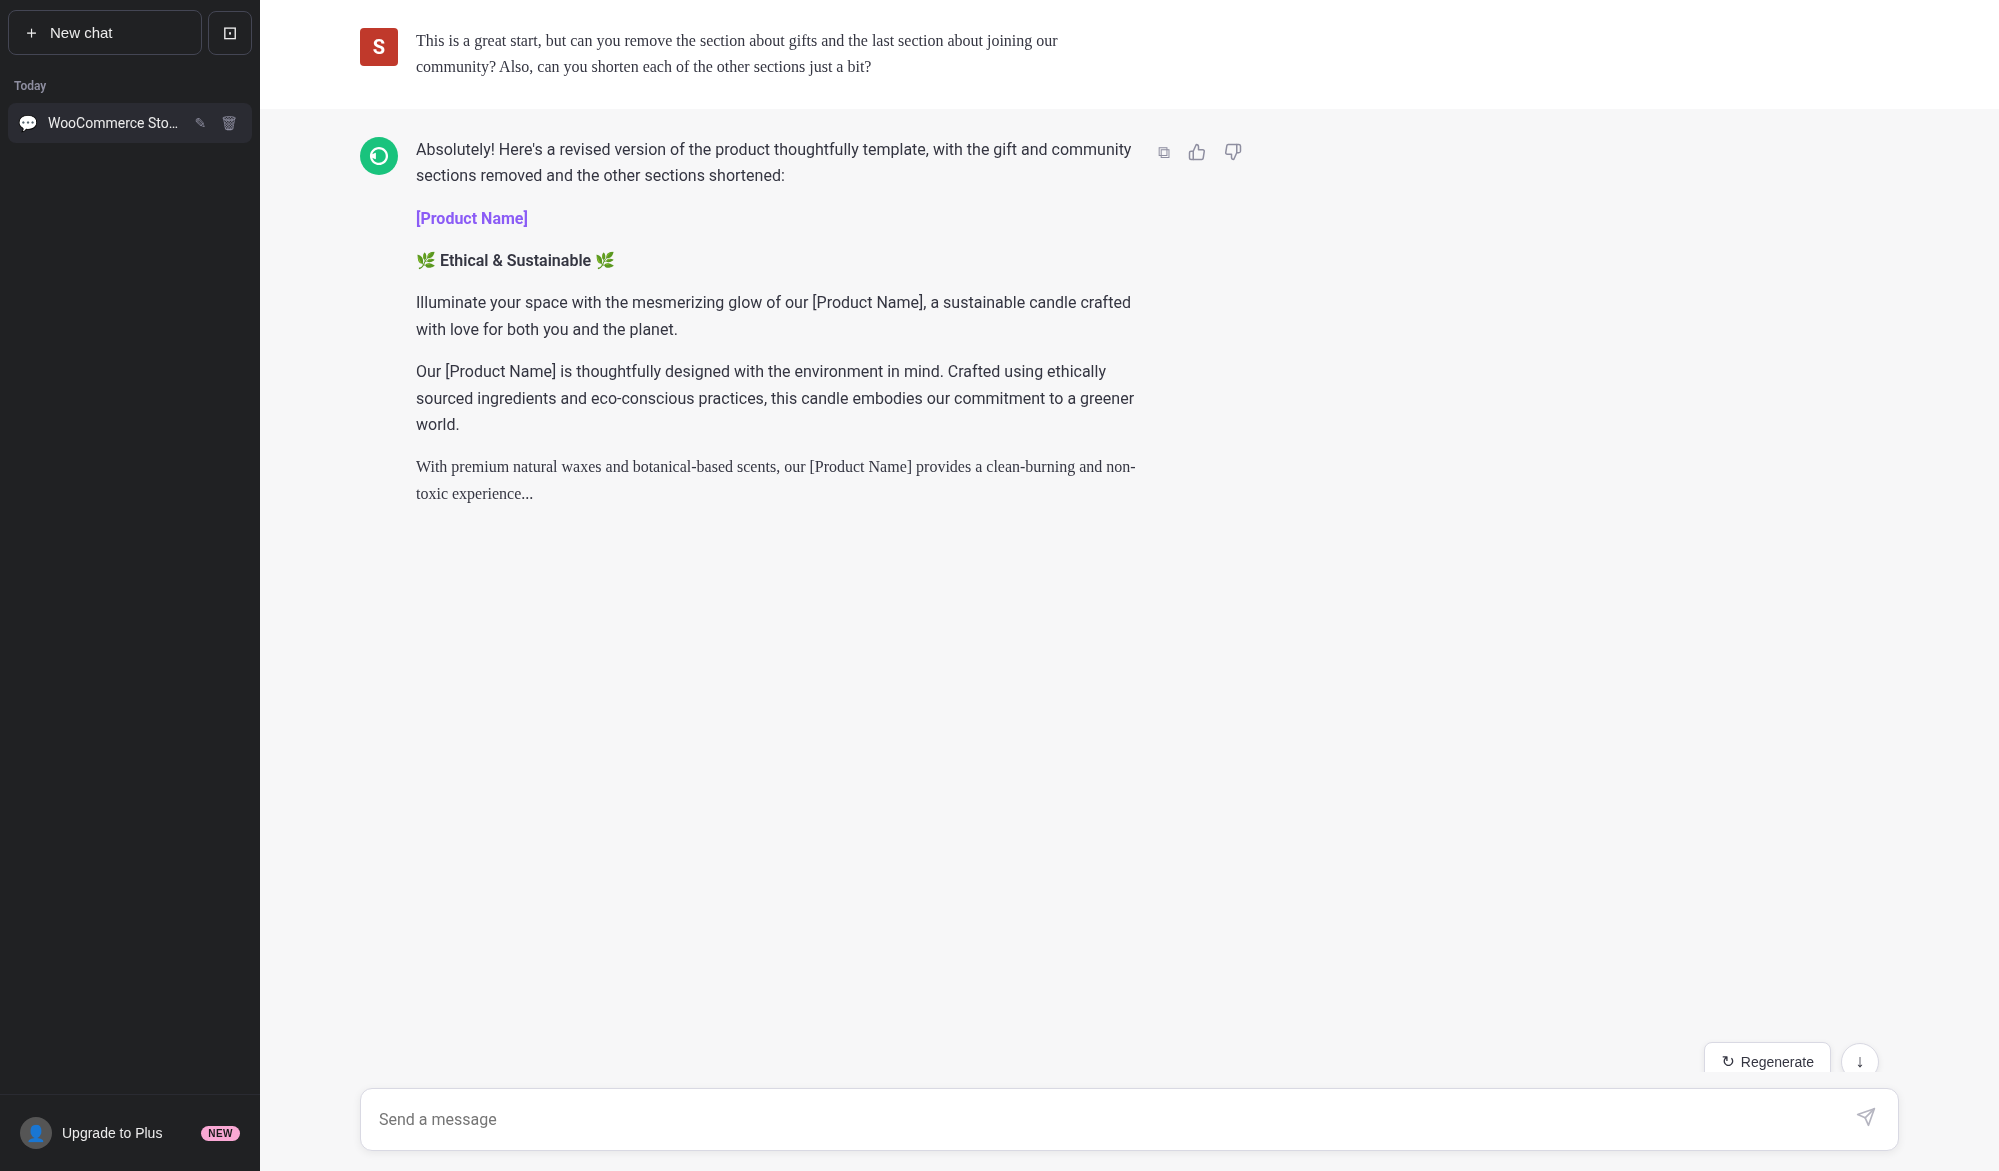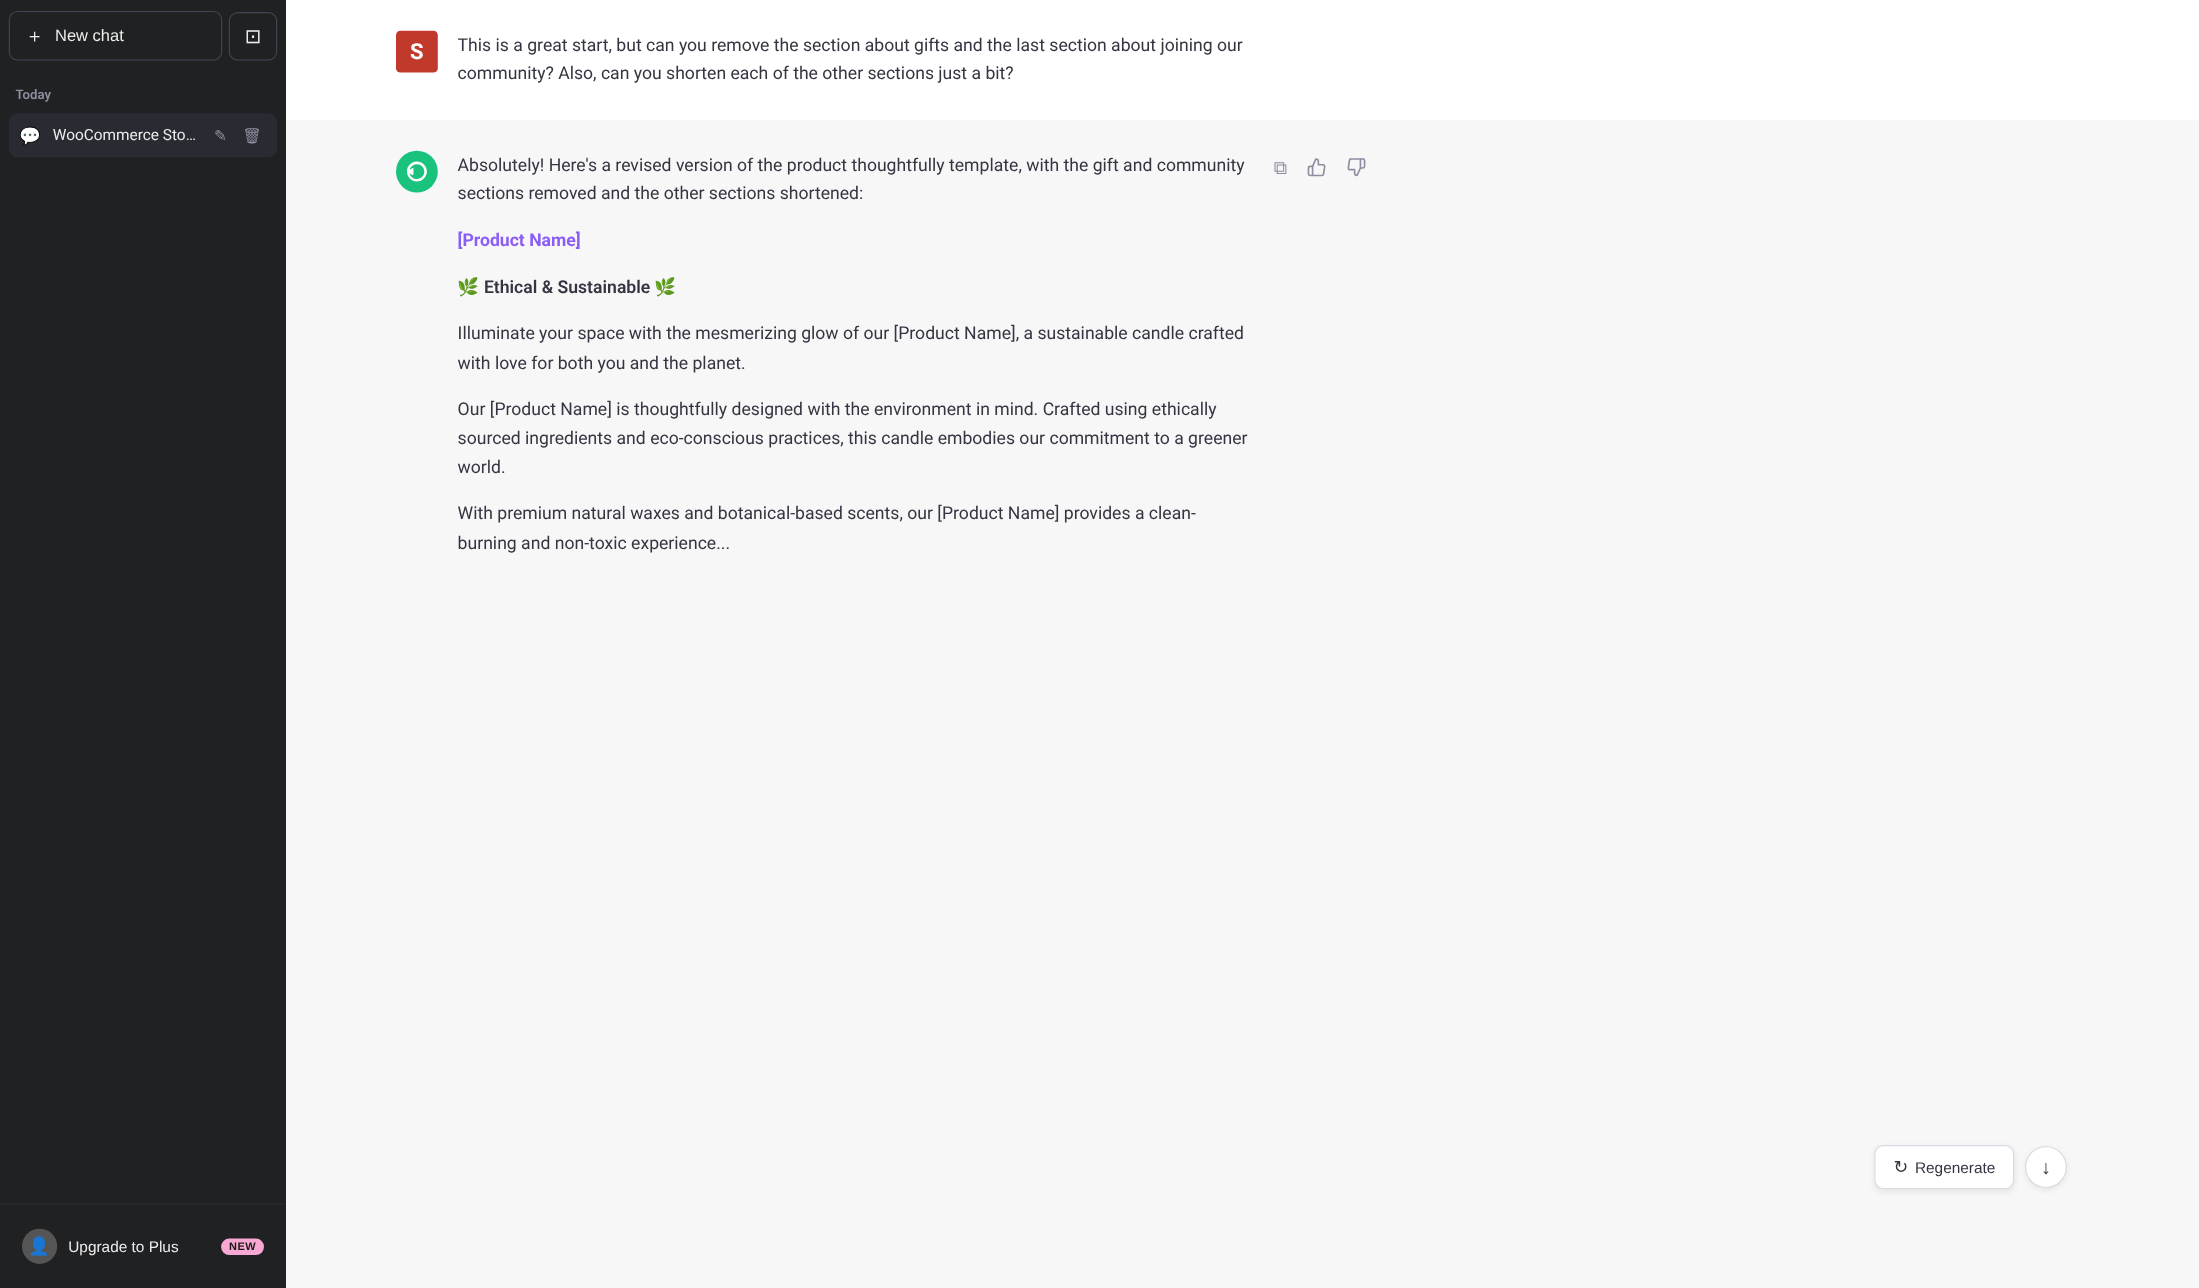--- a/index.html
+++ b/index.html
@@ -207,21 +207,21 @@
 
     .message-content {
       flex: 1;
       font-size: 16px;
       line-height: 1.65;
       color: #343541;
       max-width: 720px;
     }
 
     .message-content p { margin-bottom: 16px; }
-    .message-content p:last-child { margin-bottom: 0; }
+    .message-content p:last-child { margin-bottom: 0; font-family: Liberation Serif, serif; }
 
     .message-actions {
       display: flex;
       gap: 10px;
       align-items: flex-start;
       margin-top: 2px;
     }
 
     .msg-action-btn {
       background: transparent;
@@ -422,13 +422,26 @@
   <div id="floating-actions">
     <button id="regenerate-btn">
       <span style="font-size:16px;">↻</span>
       <span>Regenerate</span>
     </button>
     <button id="scroll-bottom-btn">
       <span>↓</span>
     </button>
   </div>
 
+  <div id="input-area">
+    <div id="input-wrapper">
+      <textarea id="message-input" rows="1" placeholder="Send a message" style=""></textarea>
+      <button id="send-btn">
+        <span>
+          <svg width="20" height="20" viewBox="0 0 24 24" fill="none" stroke="currentColor" stroke-width="2" stroke-linecap="round" stroke-linejoin="round">
+              <line x1="22" y1="2" x2="11" y2="13"></line>
+              <polygon points="22 2 15 22 11 13 2 9 22 2"></polygon>
+            </svg>
+        </span>
+      </button>
+    </div>
+  </div>
 </div>
 
 </body></html>

